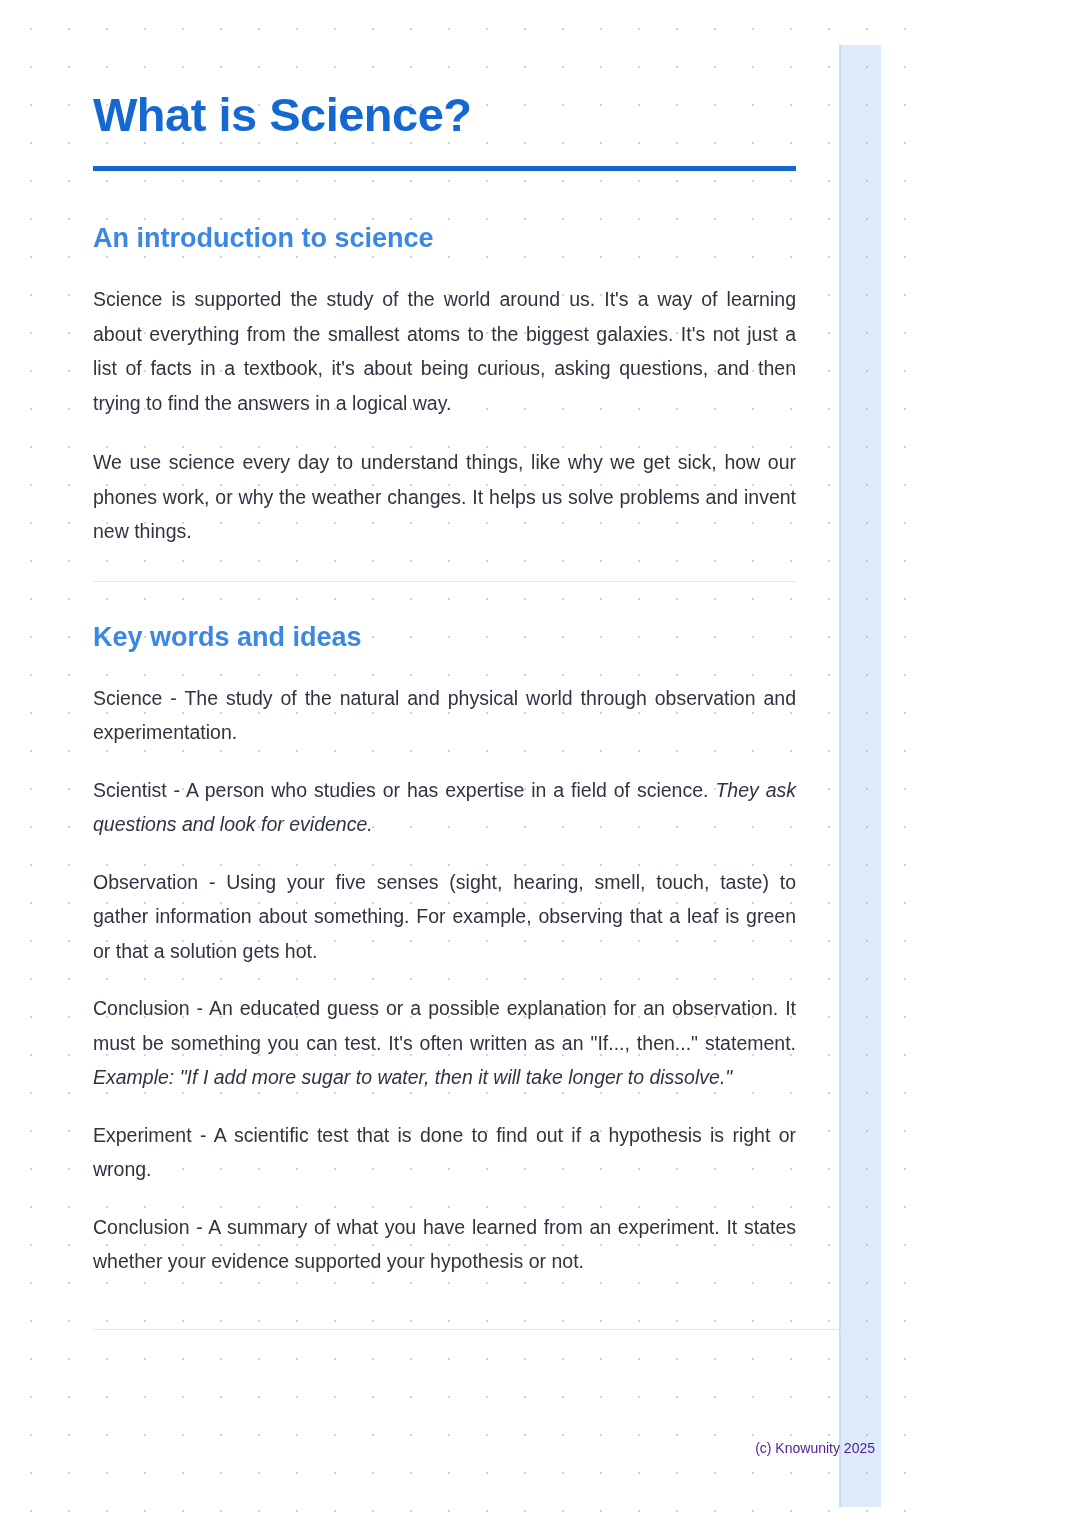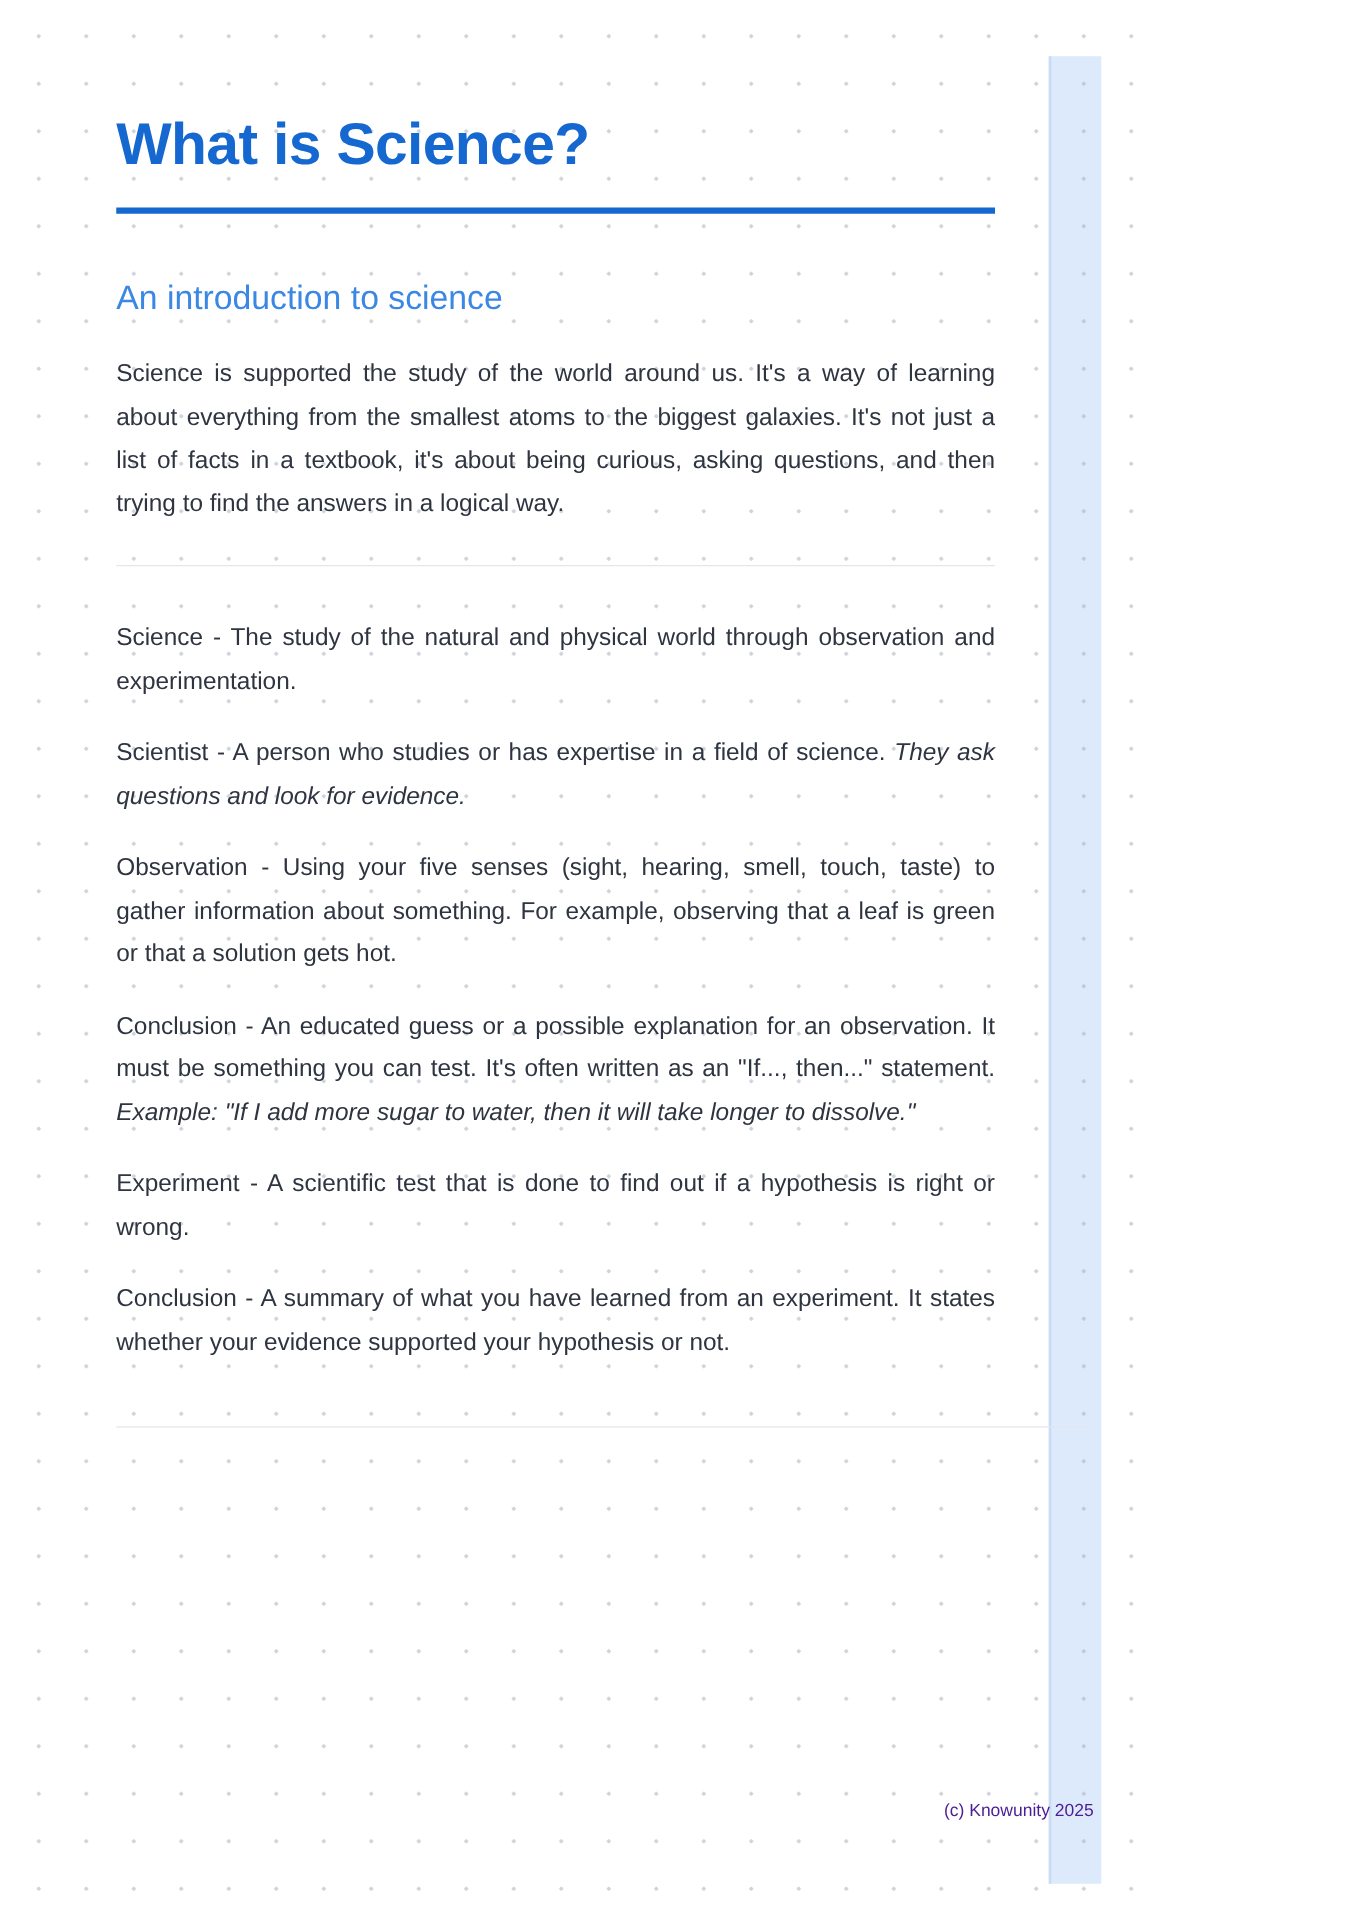--- a/index.html
+++ b/index.html
@@ -55,21 +55,21 @@
 
   .title-rule {
     height: 5px;
     background: #1468d0;
     margin: 0 0 52px 0;
   }
 
   h2.section-heading {
     margin: 0 0 28px 0;
     font-size: 27px;
-    font-weight: 400;
+    font-weight: 700;
     color: #3b87e4;
   }
 
   p.body-text {
     margin: 0 0 25px 0;
     font-size: 19.5px;
     line-height: 34.5px;
     color: #2e3440;
     text-align: justify;
   }
@@ -104,23 +104,25 @@
 
 <div class="page">
   <div class="stripe"></div>
 
   <div class="content">
     <h1 class="page-title">What is Science?</h1>
     <div class="title-rule"></div>
 
     <h2 class="section-heading">An introduction to science</h2>
     <p class="body-text">Science is supported the study of the world around us. It's a way of learning about everything from the smallest atoms to the biggest galaxies. It's not just a list of facts in a textbook, it's about being curious, asking questions, and then trying to find the answers in a logical way.</p>
+    <p class="body-text">We use science every day to understand things, like why we get sick, how our phones work, or why the weather changes. It helps us solve problems and invent new things.</p>
 
     <hr class="divider">
 
+    <h2 class="section-heading">Key words and ideas</h2>
 
     <p class="body-text entry"><span class="seg-b">Science</span><span> - The study of the natural and physical world through </span><span class="seg-b">observation</span><span> and </span><span class="seg-b">experimentation</span><span>.</span></p>
     <p class="body-text entry"><span class="seg-b">Scientist</span><span> - A person who studies or has expertise in a field of science. </span><span class="seg-i">They ask questions and look for evidence.</span></p>
     <p class="body-text entry"><span class="seg-b">Observation</span><span> - Using your five senses (sight, hearing, smell, touch, taste) to gather information about something. For example, observing that a leaf is green or that a solution gets hot.</span></p>
     <p class="body-text entry"><span class="seg-b">Conclusion</span><span> - An educated guess or a possible explanation for an observation. It must be something you can test. It's often written as an "If..., then..." statement. </span><span class="seg-i">Example: "If I add more sugar to water, then it will take longer to dissolve."</span></p>
     <p class="body-text entry"><span class="seg-b">Experiment</span><span> - A scientific test that is done to find out if a hypothesis is right or wrong.</span></p>
     <p class="body-text entry"><span class="seg-b">Conclusion</span><span> - A summary of what you have learned from an experiment. It states whether your evidence supported your hypothesis or not.</span></p>
 
     <hr class="divider bottom">
   </div>

